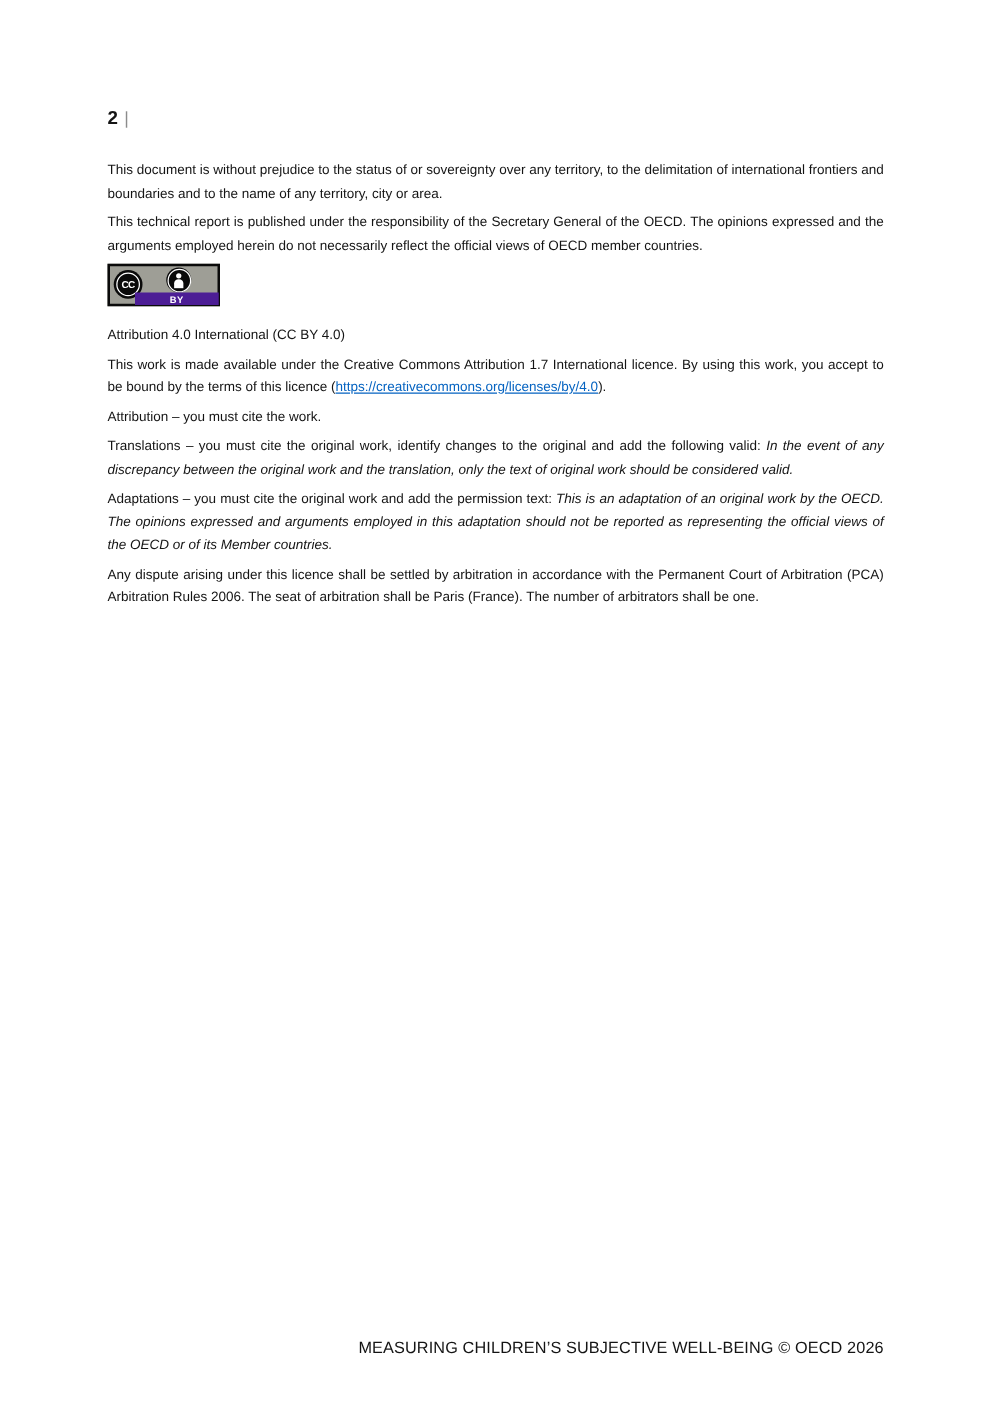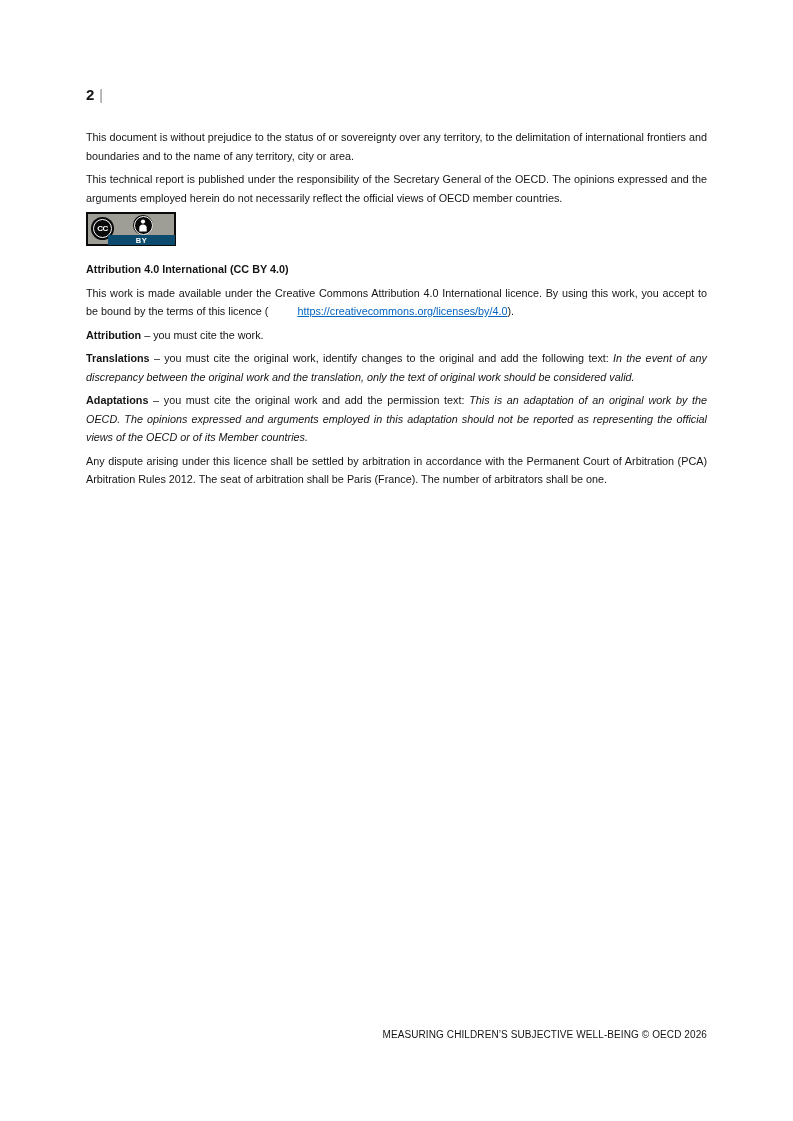--- a/index.html
+++ b/index.html
@@ -29,38 +29,38 @@
     font-size: 14px;
     margin-left: 5px;
   }
   .para {
     font-size: 10.8px;
     line-height: 18.5px;
     text-align: justify;
     margin: 0 0 5px 0;
   }
   .para.heading { text-align: left; }
-  .b { font-weight: bold; }
+  .b { font-weight: normal; }
   .i { font-style: italic; }
-  a.link { color: #0563C1; text-decoration: underline; cursor: pointer; padding-left: 29px; }
+  a.link { color: #0563C1; text-decoration: underline; cursor: pointer; }
 
   
   .cc-badge {
     position: relative;
     width: 90px; height: 34px;
     background: #9e9e96;
     border: 2px solid #0a0a0a;
     box-sizing: border-box;
     margin: 1px 0 14px 0;
   }
   .by-strip {
     position: absolute;
     left: 20px; right: -1px; bottom: -1px;
     height: 10px;
-    background: #0c4a6e;
+    background: #4c1d95;
     color: #fff;
     font-size: 7.5px;
     font-weight: bold;
     display: flex; align-items: center; justify-content: center;
     letter-spacing: 0.5px;
   }
   .disc {
     position: absolute;
     background: #0a0a0a;
     border-radius: 50%;
@@ -78,22 +78,22 @@
   }
   .cc-text {
     color: #fff;
     font-size: 8px;
     font-weight: bold;
     letter-spacing: -0.5px;
     line-height: 1;
   }
   .page-footer {
     position: absolute;
-    right: 86px; top: 1029px;
-    font-size: 10px;
+    right: 86px; top: 1070px;
+    font-size: 13px;
     color: #141414;
     letter-spacing: 0.1px;
   }
 </style>
 </head>
 <body>
 
 <div class="page">
   <div class="doc">
 
@@ -120,25 +120,25 @@
           </svg>
         </span>
       </span>
       <span class="by-strip">
         <span>BY</span>
       </span>
     </div>
 
     <div id="blocks-bottom">
         <p class="para heading"><span class="b">Attribution 4.0 International (CC BY 4.0)</span></p>
-        <p class="para"><span>This work is made available under the Creative Commons Attribution 4.0 International licence. By using this work, you accept to be bound by the terms of this licence (</span><a class="link" href="#">https://creativecommons.org/licenses/by/4.0</a><span>).</span></p>
+        <p class="para"><span>This work is made available under the Creative Commons Attribution 1.7 International licence. By using this work, you accept to be bound by the terms of this licence (</span><a class="link" href="#">https://creativecommons.org/licenses/by/4.0</a><span>).</span></p>
         <p class="para"><span class="b">Attribution</span><span> – you must cite the work.</span></p>
-        <p class="para"><span class="b">Translations</span><span> – you must cite the original work, identify changes to the original and add the following text: </span><span class="i">In the event of any discrepancy between the original work and the translation, only the text of original work should be considered valid.</span></p>
+        <p class="para"><span class="b">Translations</span><span> – you must cite the original work, identify changes to the original and add the following valid: </span><span class="i">In the event of any discrepancy between the original work and the translation, only the text of original work should be considered valid.</span></p>
         <p class="para"><span class="b">Adaptations</span><span> – you must cite the original work and add the permission text: </span><span class="i">This is an adaptation of an original work by the OECD. The opinions expressed and arguments employed in this adaptation should not be reported as representing the official views of the OECD or of its Member countries.</span></p>
-        <p class="para"><span>Any dispute arising under this licence shall be settled by arbitration in accordance with the Permanent Court of Arbitration (PCA) Arbitration Rules 2012. The seat of arbitration shall be Paris (France). The number of arbitrators shall be one.</span></p>
+        <p class="para"><span>Any dispute arising under this licence shall be settled by arbitration in accordance with the Permanent Court of Arbitration (PCA) Arbitration Rules 2006. The seat of arbitration shall be Paris (France). The number of arbitrators shall be one.</span></p>
       </div>
 
   </div>
 
   <div class="page-footer">
     <span>MEASURING CHILDREN’S SUBJECTIVE WELL-BEING © OECD 2026</span>
   </div>
 </div>
 
 </body></html>

